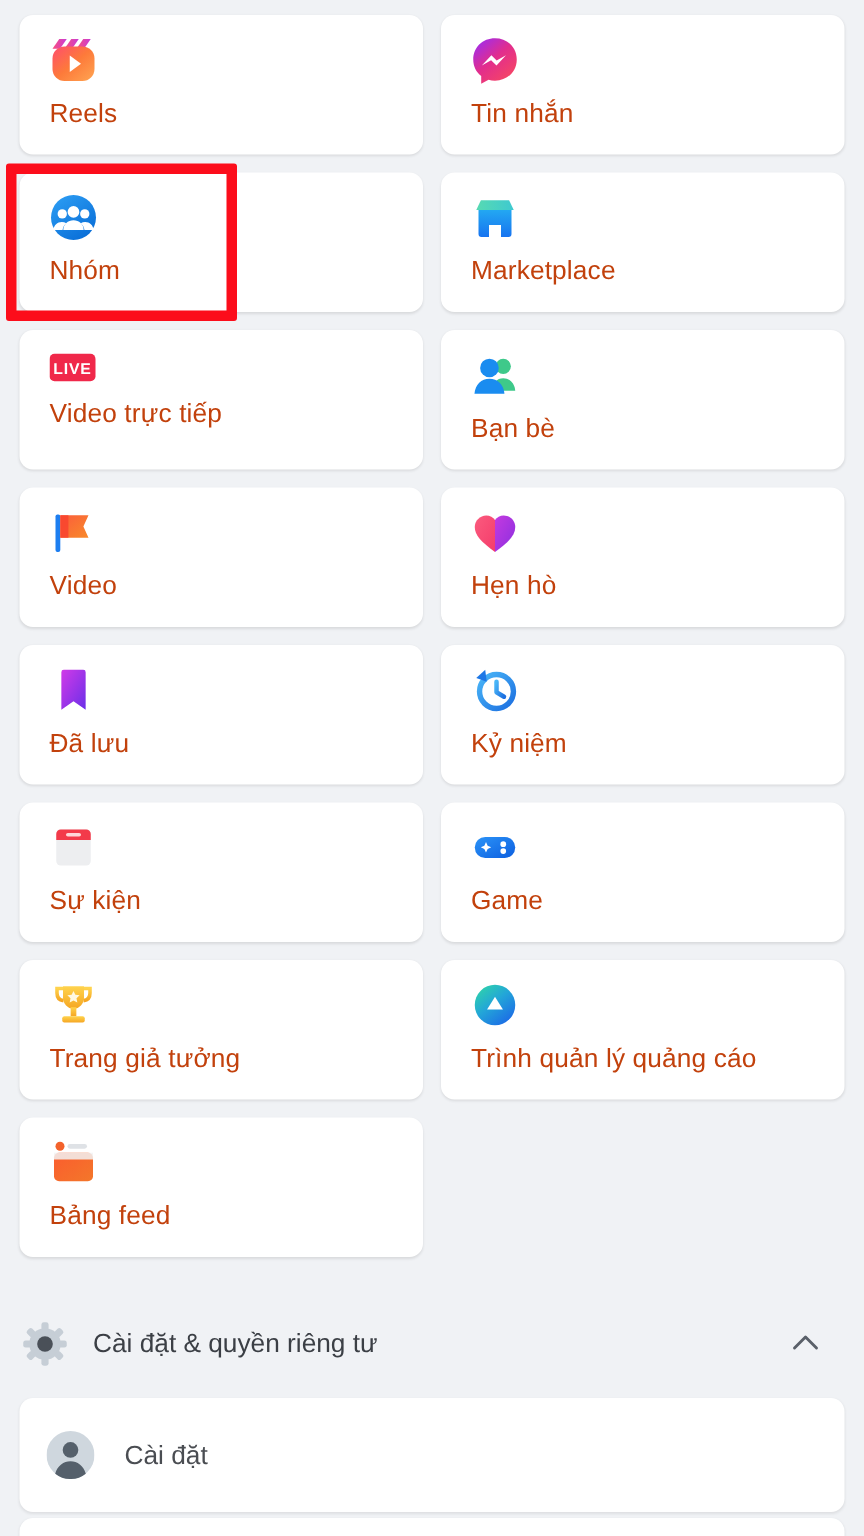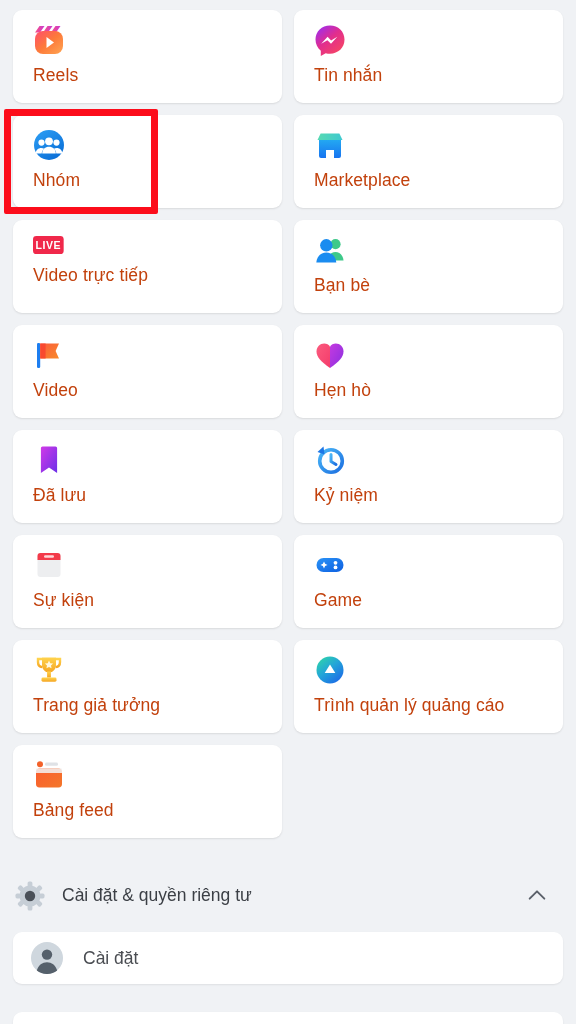--- a/index.html
+++ b/index.html
@@ -92,21 +92,21 @@
     margin-left: auto;
     margin-right: 28px;
     width: 22px;
     height: 22px;
   }
 
   .settings-row {
     position: absolute;
     left: 13px;
     width: 550px;
-    height: 52px;
+    height: 76px;
     background: #fff;
     border-radius: 9px;
     box-shadow: 0 1px 2px rgba(0,0,0,0.08);
     display: flex;
     align-items: center;
     padding-left: 18px;
   }
   .settings-row .avatar { width: 32px; height: 32px; flex: 0 0 32px; }
   .settings-row .sr-label {
     margin-left: 20px;

